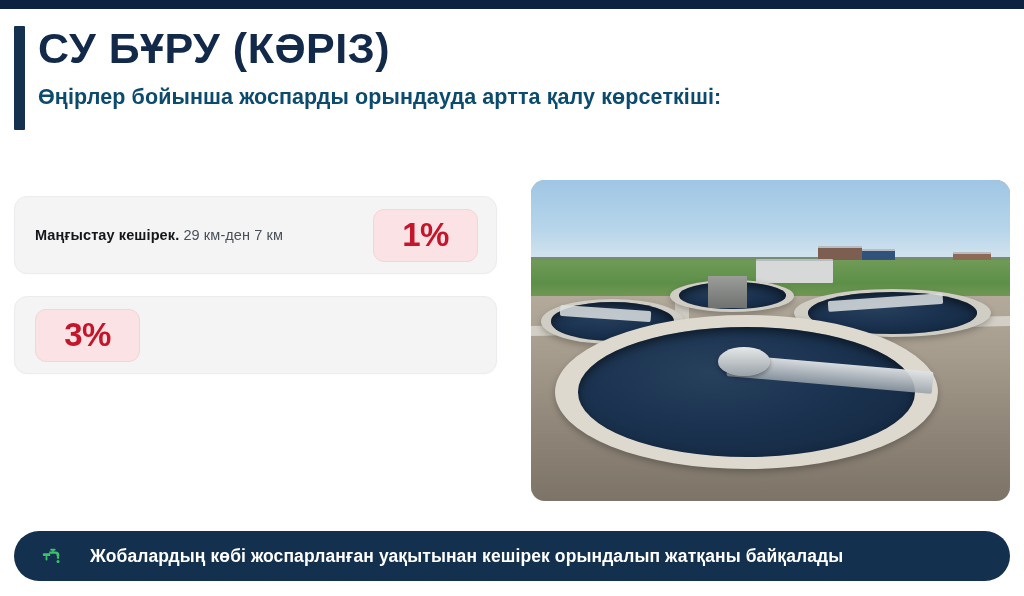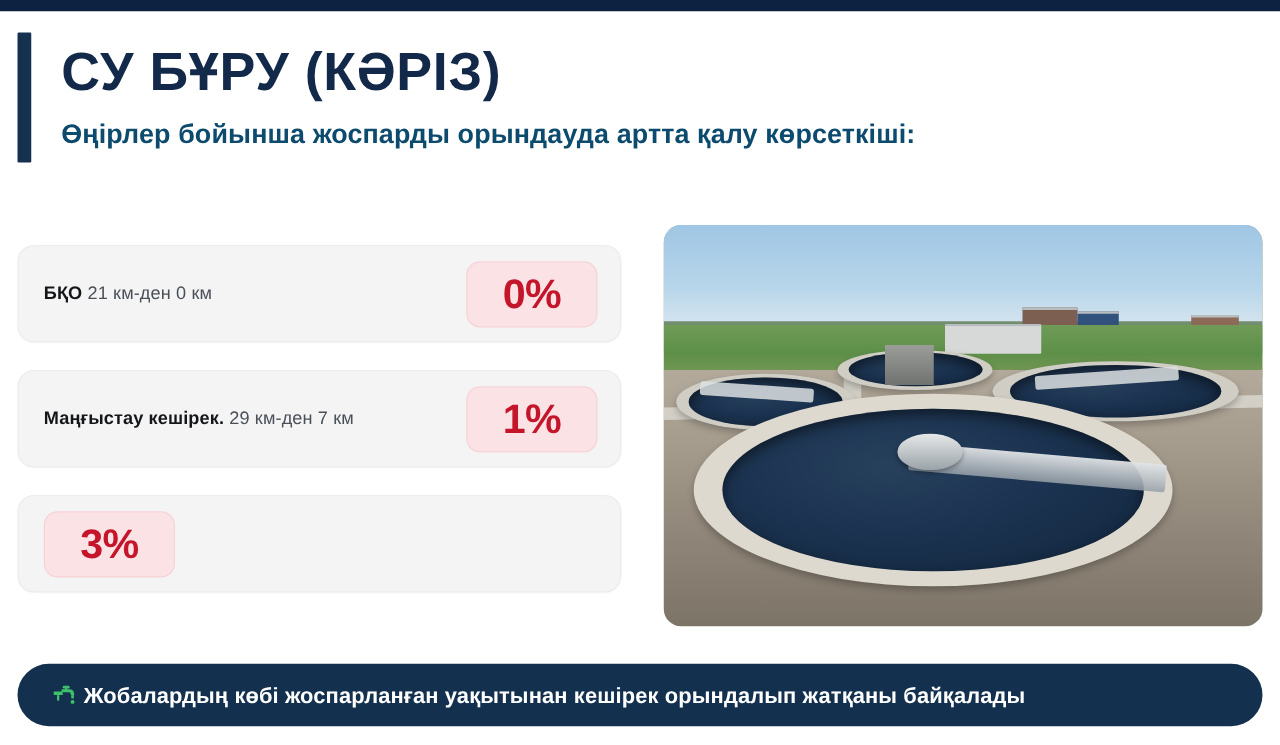--- a/index.html
+++ b/index.html
@@ -38,24 +38,23 @@
   }
 
   .header-accent-bar {
     width: 11px;
     background: #16304f;
     flex: 0 0 11px;
     border-radius: 1px;
   }
 
   .header-text {
-    padding-left: 24px;
+    padding-left: 13px;
     display: flex;
     flex-direction: column;
-    justify-content: center;
   }
 
   .page-title {
     font-size: 43px;
     font-weight: bold;
     color: #12294a;
     letter-spacing: 0.5px;
     line-height: 1.05;
     white-space: nowrap;
   }
@@ -264,21 +263,21 @@
     position: absolute;
     left: 14px;
     top: 531px;
     width: 996px;
     height: 50px;
     background: #13304f;
     border-radius: 25px;
     display: flex;
     align-items: center;
     padding: 0 26px;
-    gap: 3px;
+    gap: 26px;
   }
 
   .faucet-icon {
     flex: 0 0 auto;
     width: 24px;
     height: 22px;
     display: block;
   }
 
   .banner-text {
@@ -297,27 +296,20 @@
 <header class="header">
   <div class="header-accent-bar"></div>
   <div class="header-text">
     <h1 class="page-title">СУ БҰРУ (КӘРІЗ)</h1>
     <p class="page-subtitle">Өңірлер бойынша жоспарды орындауда артта қалу көрсеткіші:</p>
   </div>
 </header>
 
 <section class="stats-list">
 
-  <div class="stat-card">
-    <div class="stat-label">
-      <span class="stat-region">БҚО</span>
-      <span class="stat-detail">21 км-ден 0 км</span>
-    </div>
-    <div class="stat-badge">0%</div>
-  </div>
 
   <div class="stat-card">
     <div class="stat-label">
       <span class="stat-region">Маңғыстау кешірек.</span>
       <span class="stat-detail">29 км-ден 7 км</span>
     </div>
     <div class="stat-badge">1%</div>
   </div>
 
   <div class="stat-card">

